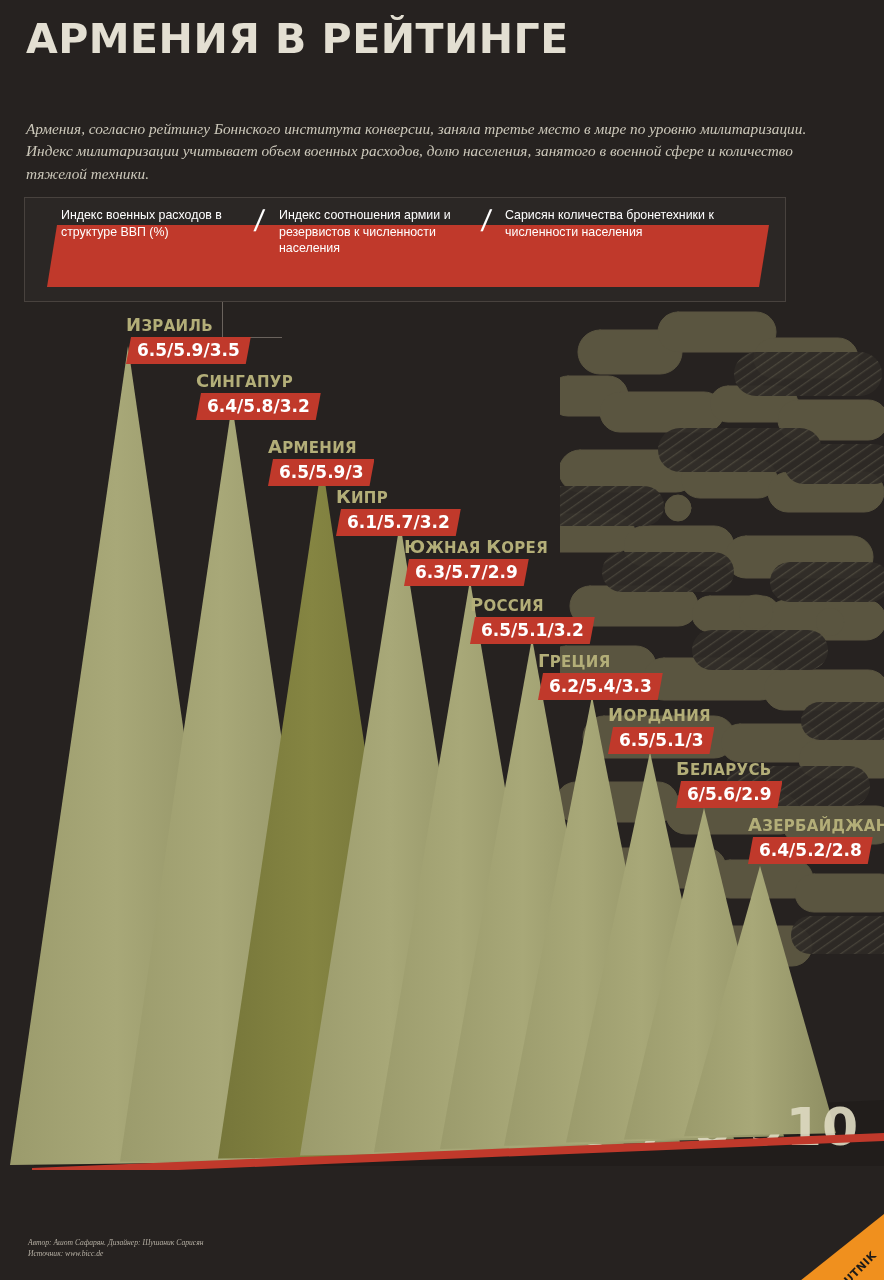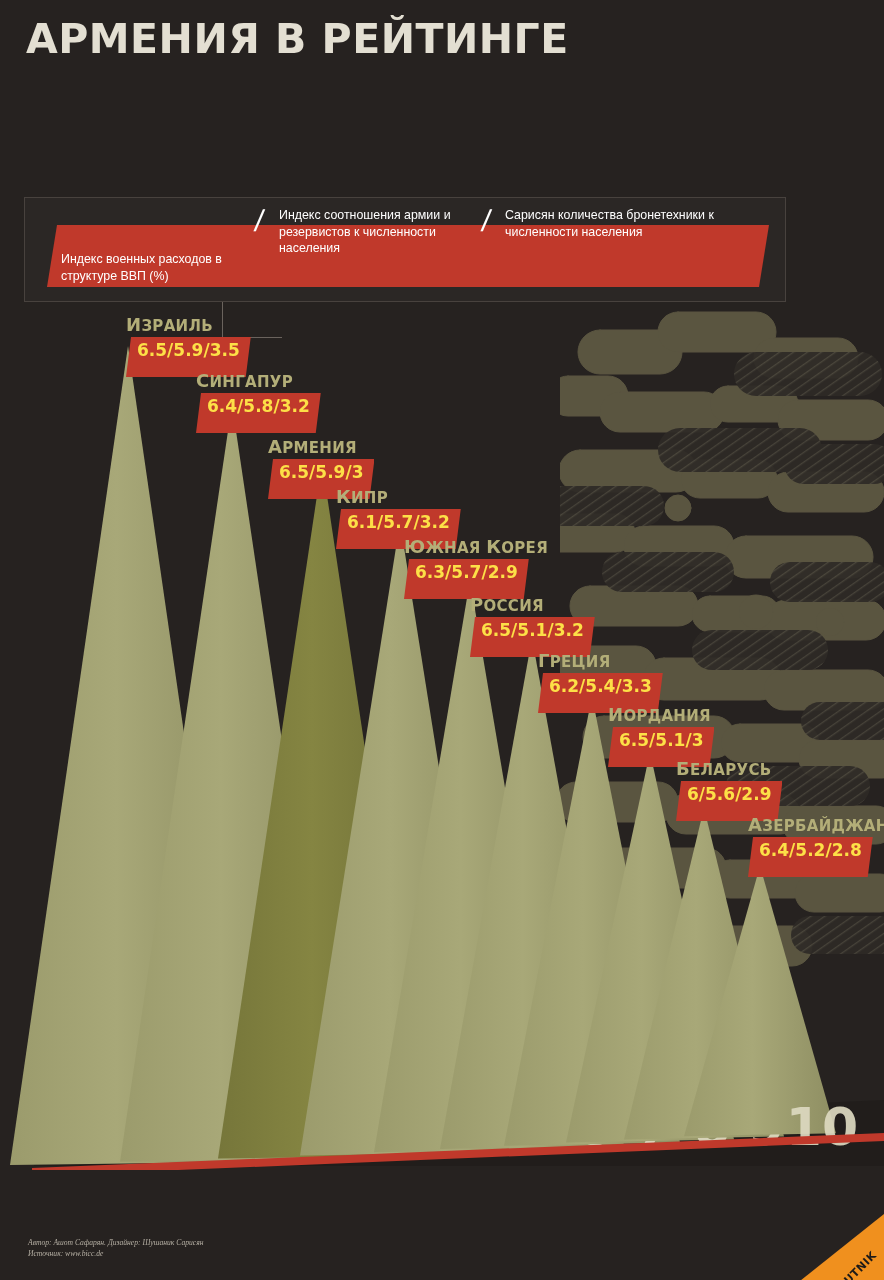--- a/index.html
+++ b/index.html
@@ -67,21 +67,21 @@
     -webkit-clip-path:polygon(10px 0,100% 0,calc(100% - 10px) 100%,0 100%);
     clip-path:polygon(10px 0,100% 0,calc(100% - 10px) 100%,0 100%);
   }
   .legend-cell{
     position:absolute;top:9px;
     color:#fff;
     font-size:12.4px;
     line-height:1.34;
     font-weight:normal;
   }
-  #lc1{left:36px;width:190px;margin-top:44px;}
+  #lc1{left:36px;width:190px;}
   #lc2{left:254px;width:205px;}
   #lc3{left:480px;width:232px;}
   .legend-slash{
     position:absolute;top:8px;
     color:#fff;font-size:30px;line-height:1;
     font-weight:300;
     transform:skewX(-9deg);
   }
   #ls1{left:230px;}
   #ls2{left:457px;}
@@ -109,24 +109,24 @@
     font-weight:bold;
     letter-spacing:.3px;
     white-space:nowrap;
     margin-bottom:2px;
     font-family:"DejaVu Sans", sans-serif;
   }
   .label-country .cap{font-size:18px;}
   .label-values{
     display:inline-block;
     background:#c0392b;
-    color:#fde047;
+    color:#ffffff;
     font-size:17px;
     font-weight:bold;
-    padding:3px 11px 17px 11px;
+    padding:3px 11px 4px 11px;
     white-space:nowrap;
     -webkit-clip-path:polygon(5px 0,100% 0,calc(100% - 5px) 100%,0 100%);
     clip-path:polygon(5px 0,100% 0,calc(100% - 5px) 100%,0 100%);
     font-family:"DejaVu Sans", sans-serif;
   }
 
   
   #footer{
     position:absolute;left:28px;top:1237px;
     color:#b6b0a4;
@@ -216,20 +216,21 @@
         <path d="M260 402 h62 a19 19 0 0 1 0 38 h-62 a19 19 0 0 1 0-38z"></path>
         <path d="M186 466 h104 a20 20 0 0 1 0 40 h-104 a20 20 0 0 1 0-40z"></path>
         <path d="M250 616 h70 a19 19 0 0 1 0 38 h-70 a19 19 0 0 1 0-38z"></path>
       </g>
     </svg>
   </div>
 
   <div id="title">
     <span>Армения в рейтинге</span>
   </div>
+  <div id="subtitle">Армения, согласно рейтингу Боннского института конверсии, заняла третье место в мире по уровню милитаризации. Индекс милитаризации учитывает объем военных расходов, долю населения, занятого в военной сфере и количество тяжелой техники.</div>
 
   <div id="legend-box">
     <div id="legend-country"><span class="cap">С</span>ТРАНА</div>
     <div id="legend-bar"></div>
     <div class="legend-cell" id="lc1">Индекс военных расходов в структуре ВВП (%)</div>
     <div class="legend-slash" id="ls1">/</div>
     <div class="legend-cell" id="lc2">Индекс соотношения армии и резервистов к численности населения</div>
     <div class="legend-slash" id="ls2">/</div>
     <div class="legend-cell" id="lc3">Сарисян количества бронетехники к численности населения</div>
   </div>

